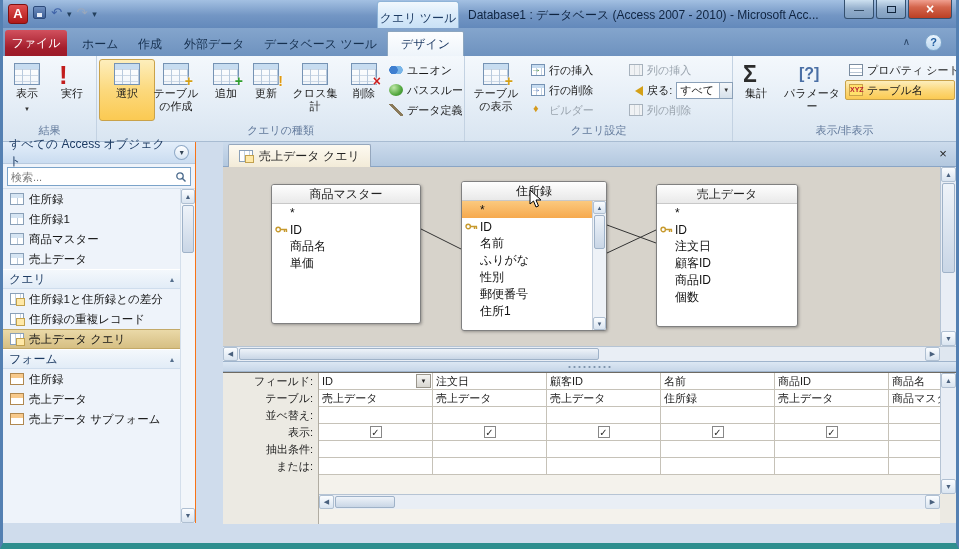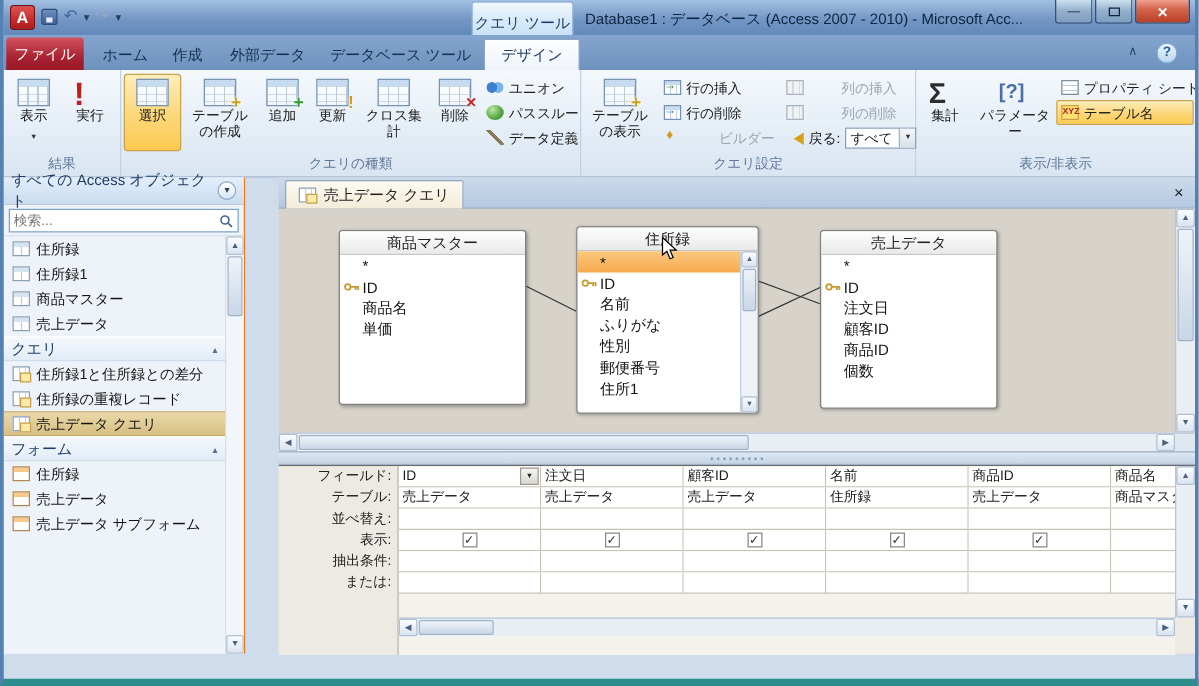--- a/index.html
+++ b/index.html
@@ -52,21 +52,21 @@
  linear-gradient(#ffffff,#f2f6fa);}
 .badge{position:absolute;right:-5px;bottom:-5px;font-weight:bold;font-size:14px;text-shadow:0 0 2px #fff,0 0 2px #fff;}
 .b-red{color:#cc1f1f}.b-green{color:#2e9e2e}.b-amber{color:#e09a10}.b-gold{color:#d4a017}
 .run-ico::before{content:"!";font-size:26px;font-weight:bold;color:#c21d1d;line-height:24px;}
 .sigma-ico::before{content:"Σ";font-size:23px;font-weight:bold;color:#2c2c2c;line-height:22px;}
 .param-ico::before{content:"[?]";font-size:16px;font-weight:bold;color:#4a6fa5;line-height:22px;}
 .smcol{position:absolute;top:4px;}
 .smbtn{display:flex;align-items:center;height:20px;padding:0 3px;font-size:11px;white-space:nowrap;border-radius:2px;border:1px solid transparent;}
 .smbtn.hl{background:linear-gradient(#fdeebc,#fcd97d 50%,#fbca52);border-color:#c9a24a;}
 .smbtn .sico{width:14px;height:12px;margin-right:4px;flex:none;position:relative;}
-.smbtn.disabled{color:#9aa4ae;gap:26px;}
+.smbtn.disabled{color:#9aa4ae;}
 .sico-grid{border:1px solid #7693b4;background:linear-gradient(#c7dcf0 0 3px,rgba(0,0,0,0) 3px),repeating-linear-gradient(to right,rgba(0,0,0,0) 0 4px,#c2d0e0 4px 5px),#fff;}
 .sico-grid.gray{border-color:#a7b2bd;background:repeating-linear-gradient(to right,rgba(0,0,0,0) 0 4px,#d5dade 4px 5px),#f0f2f4;}
 .sico-union{background:radial-gradient(circle at 32% 50%,#3f7fd0 0 4px,rgba(0,0,0,0) 4.5px),radial-gradient(circle at 68% 50%,#79b5e8 0 4px,rgba(0,0,0,0) 4.5px);}
 .sico-pass{width:12px;height:12px;border-radius:50%;background:radial-gradient(circle at 35% 30%,#bfe8a8,#52a73e 60%,#2e7d28);}
 .sico-pencil{background:linear-gradient(45deg,rgba(0,0,0,0) 44%,#8a7a5a 44% 58%,rgba(0,0,0,0) 58%);}
 .sico-builder::before{content:"♦";color:#d49a1e;font-size:11px;position:absolute;left:2px;top:-2px;}
 .sico-return::before{content:"";position:absolute;left:1px;top:2px;border:5px solid rgba(0,0,0,0);border-right:8px solid #d4a017;}
 .sico-sheet{border:1px solid #7a8ca0;background:repeating-linear-gradient(rgba(0,0,0,0) 0 3px,#b9c6d4 3px 4px),#fff;width:11px;height:12px;}
 .sico-xyz{width:20px;height:11px;background:#ffe16b;border:1px solid #c9a24a;color:#b23;font-size:7px;font-weight:bold;text-align:center;line-height:9px;}
 .sico-xyz::before{content:"XYZ";}
@@ -215,21 +215,21 @@
         <div class="dd-caret"></div>
       </div>
       <div class="bigbtn" style="left:48px;width:42px;">
         <div class="bt-ico run-ico"></div>
         <div class="lbl">実行</div>
       </div>
       <div class="glabel">結果</div>
     </div>
 
     <div class="rgroup" style="left:94px;width:368px;">
-      <div class="bigbtn sel" style="left:2px;width:46px;">
+      <div class="bigbtn sel" style="left:2px;width:56px;">
         <div class="bt-ico mini-table"></div>
         <div class="lbl">選択</div>
       </div>
       <div class="bigbtn" style="left:50px;width:58px;">
         <div class="bt-ico mini-table">
             <span class="badge b-gold">+</span>
           </div>
         <div class="lbl">テーブルの作成</div>
       </div>
       <div class="bigbtn" style="left:110px;width:38px;">
@@ -289,32 +289,32 @@
         </div>
         <div class="smbtn disabled">
           <span class="sico sico-builder"></span>
           <span>ビルダー</span>
         </div>
       </div>
       <div class="smcol" style="left:160px;width:106px;">
         <div class="smbtn disabled">
           <span class="sico sico-grid gray"></span>
           <span>列の挿入</span>
-        </div>
-        <div class="smbtn disabled">
-          <span class="sico sico-grid gray"></span>
-          <span>列の削除</span>
         </div>
         <div class="smbtn">
           <span class="sico sico-return"></span>
           <span>戻る:</span>
           <span class="combo">
             <span class="cval">すべて</span>
             <span class="cdd"></span>
           </span>
+        </div>
+        <div class="smbtn disabled">
+          <span class="sico sico-grid gray"></span>
+          <span>列の削除</span>
         </div>
       </div>
       <div class="glabel">クエリ設定</div>
     </div>
 
     <div class="rgroup" style="left:730px;width:223px;border-right:none;">
       <div class="bigbtn" style="left:46px;width:66px;">
         <div class="bt-ico param-ico"></div>
         <div class="lbl">パラメーター</div>
       </div>

